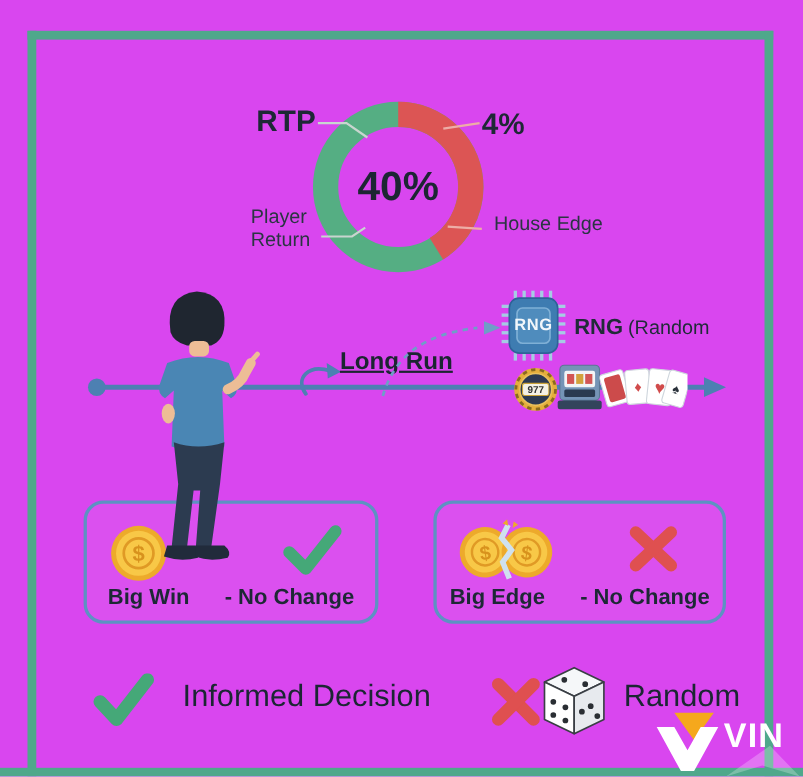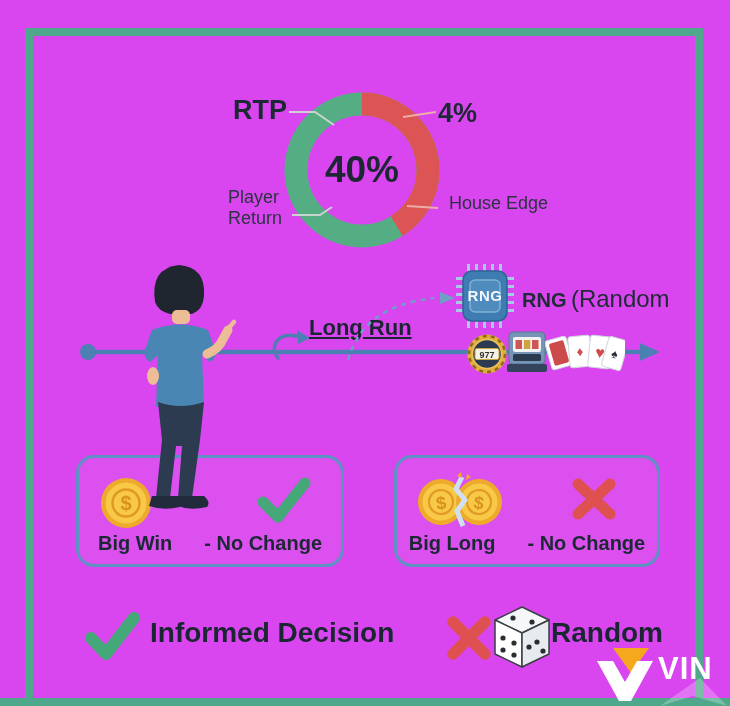--- a/index.html
+++ b/index.html
@@ -18,32 +18,32 @@
   
   .lbl-big{font-size:27px;font-weight:bold;color:#1d2835;}
   .lbl-med{font-size:18px;color:#2a3542;line-height:21px;}
   .donut-center{left:318px;top:149px;width:88px;text-align:center;
     font-size:37px;font-weight:bold;color:#1d2633;}
 
   .long-run{left:309px;top:315px;font-size:22px;font-weight:bold;color:#1b2531;text-decoration:underline;}
 
   .rng-label{left:522px;top:287px;line-height:23px;color:#202b38;}
   .rng-label .b{font-size:20px;font-weight:bold;}
-  .rng-label .r{font-size:24px;margin-top:48px;}
+  .rng-label .r{font-size:18px;margin-top:48px;}
   .chip-text{left:462px;top:287px;width:46px;text-align:center;
     color:#f2f7fb;font-weight:bold;font-size:15px;letter-spacing:.5px;}
 
   .infobox{box-sizing:border-box;border:3.5px solid #5d92c2;border-radius:18px;
     background:rgba(255,255,255,0.06);}
   .box-win{left:76px;top:455px;width:268px;height:112px;}
   .box-loss{left:394px;top:455px;width:266px;height:112px;}
   .box-label{position:absolute;left:0;bottom:9px;width:100%;display:flex;
     justify-content:center;gap:32px;font-size:20px;font-weight:bold;color:#1d2835;}
 
-  .footer-text{font-size:28px;font-weight:bold;color:#1b2633;}
+  .footer-text{font-size:28px;font-weight:normal;color:#1b2633;margin-left:16px;}
   .informed{left:150px;top:617px;}
   .chance{left:551px;top:617px;}
 
   .vin-text{left:658px;top:651px;font-size:31px;font-weight:bold;color:#ffffff;
     letter-spacing:1px;text-align:center;}
 </style>
 </head>
 <body>
 
 <div class="stage">
@@ -186,21 +186,21 @@
       </g>
       <polyline points="47,5 41,17 50,28 42,39 48,54" fill="none" stroke="#cfe1ef" stroke-width="5"></polyline>
       <polygon points="42,4 46,0 47,6" fill="#edaa2b"></polygon>
       <polygon points="52,2 56,5 51,8" fill="#edaa2b"></polygon>
     </svg>
     <svg class="abs" style="left:172px;top:17px;" width="50" height="48" viewBox="0 0 50 48">
       <line x1="9" y1="9" x2="41" y2="39" stroke="#df5050" stroke-width="11" stroke-linecap="round"></line>
       <line x1="41" y1="9" x2="9" y2="39" stroke="#df5050" stroke-width="11" stroke-linecap="round"></line>
     </svg>
     <div class="box-label">
-      <span>Big Long</span>
+      <span>Big Edge</span>
       <span>- No Change</span>
     </div>
   </div>
 
   <svg class="abs" style="left:122px;top:258px;" width="118" height="262" viewBox="0 0 118 262">
     <path d="M33,44 Q28,10 57,7 Q84,9 82,38 Q81,52 70,56 L48,56 Q36,53 33,44 Z" fill="#1f2630"></path>
     <rect x="50" y="52" width="18" height="14" rx="5" fill="#edbd96"></rect>
     <path d="M30,72 Q58,61 86,72 L93,92 Q95,100 88,104 L80,97 L82,148 Q57,156 34,148 L36,97 L28,104 Q21,100 23,92 Z" fill="#4a86b4"></path>
     <path d="M85,96 Q97,91 101,81 L106,72" fill="none" stroke="#edbd96" stroke-width="9" stroke-linecap="round"></path>
     <path d="M104,73 L112,64" stroke="#edbd96" stroke-width="4.5" stroke-linecap="round"></path>

